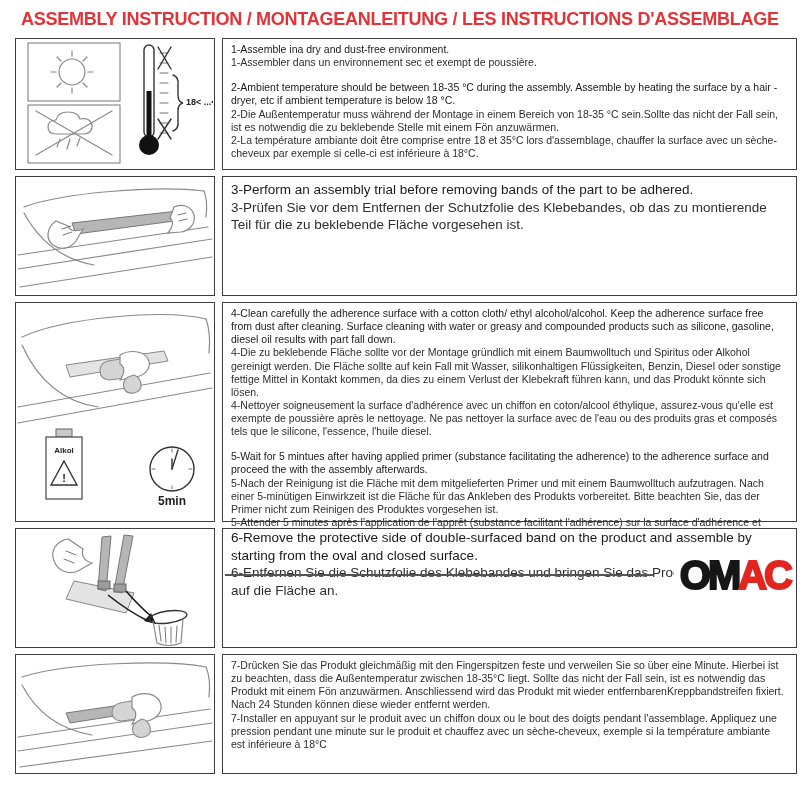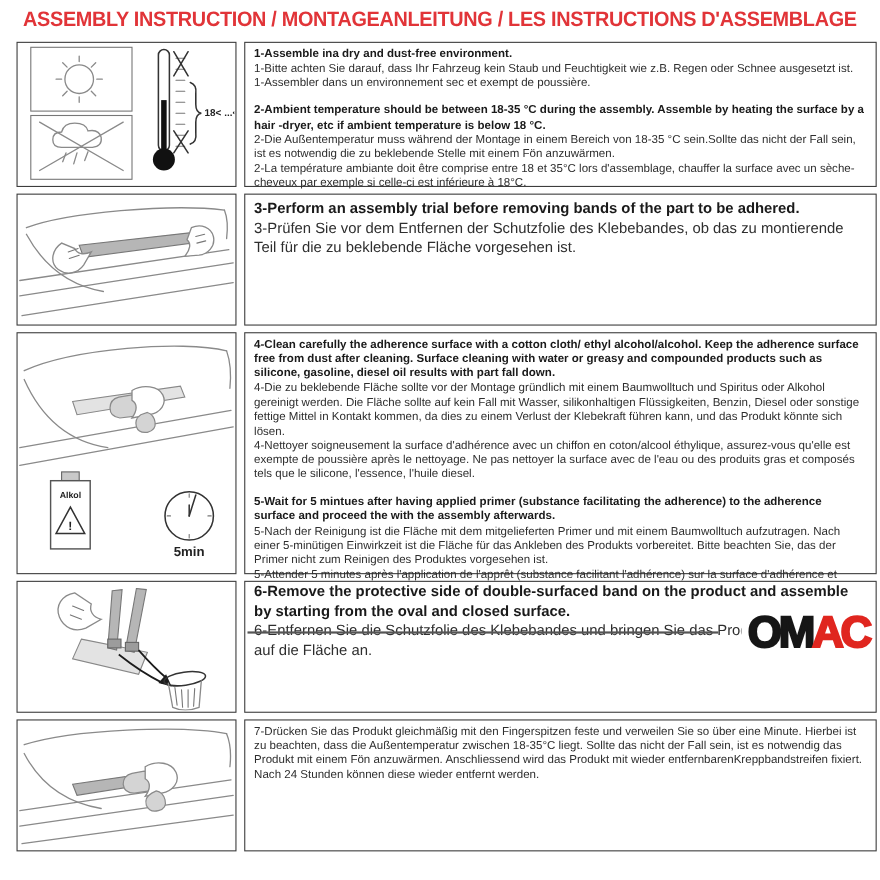--- a/index.html
+++ b/index.html
@@ -12,21 +12,21 @@
                   letter-spacing:-0.3px; transform:scaleX(0.95); transform-origin:center; }
 
   .rows { display:flex; flex-direction:column; gap:6px; }
   .row { display:flex; }
   .icon-cell { width:200px; margin-left:15px; border:1.5px solid #3d3d3d; background:#fff; flex:none; }
   .text-cell { flex:1; margin-left:7px; margin-right:3px; border:1.5px solid #3d3d3d;
                background:#fff; padding:4px 10px 4px 8px; font-size:10.5px; line-height:1.25; }
   .text-cell.big { font-size:13.5px; line-height:1.3; }
   .text-cell .step { margin-bottom:12px; }
   .text-cell .step:last-child { margin-bottom:0; }
-  p.en { font-weight:bold; color:#1a1a1a; }
+  p.en { font-weight:normal; color:#1a1a1a; }
   p.tr { color:#2e2e2e; }
   .pad-top-lg { }
   .pad-top-md { padding-top:0; }
 
   svg { display:block; }
   .ln { fill:none; stroke:#8a8a8a; stroke-width:1.2; stroke-linecap:round; }
   .ln2 { fill:none; stroke:#777; stroke-width:1; stroke-linecap:round; }
   .dark { fill:none; stroke:#333; stroke-width:1.4; stroke-linecap:round; }
   .fillblk { fill:#111; stroke:none; }
   .strip { fill:#b6b6b6; stroke:#777; stroke-width:1; }
@@ -106,21 +106,20 @@
                 <line x1="142" y1="100" x2="155" y2="80"></line>
             </g>
             <path class="dark" d="M157,36 q6,2 5,10 l0,10 q0,7 5,8 q-5,1 -5,8 l0,10 q1,8 -5,10"></path>
           </g>
           <text x="170" y="66" class="svgtxt" font-size="9" font-weight="bold">18&lt; ...&lt;35 °C</text>
         </svg>
       </div>
       <div class="text-cell">
         <div class="step">
           <p class="en">1-Assemble ina dry and dust-free environment.</p>
-          <p class="tr">1-Bitte achten Sie darauf, dass Ihr Fahrzeug kein Staub und Feuchtigkeit wie z.B. Regen oder Schnee ausgesetzt ist.</p>
           <p class="tr">1-Assembler dans un environnement sec et exempt de poussière.</p>
         </div>
         <div class="step">
           <p class="en">2-Ambient temperature should be between 18-35 °C  during the assembly. Assemble by heating the surface by a hair -dryer, etc if ambient temperature is below 18 °C.</p>
           <p class="tr">2-Die Außentemperatur muss während der Montage in einem Bereich von 18-35 °C  sein.Sollte das nicht der Fall sein, ist es notwendig die zu beklebende Stelle mit einem Fön anzuwärmen.</p>
           <p class="tr">2-La température ambiante doit être comprise entre 18 et 35°C lors d'assemblage, chauffer la surface avec un sèche-cheveux par exemple si celle-ci est inférieure à 18°C.</p>
         </div>
       </div>
     </div>
 
@@ -253,20 +252,21 @@
           <g>
             <path class="cloth" d="M104,48 q-8,2 -8,10 q1,8 10,8 l14,-2 q7,-3 5,-10 q-2,-8 -10,-8 z"></path>
             <path class="hand" d="M116,42 c10,-6 24,-4 28,5 c4,9 -3,17 -13,19 l-15,3 c5,-7 5,-13 0,-16 z"></path>
             <path class="cloth" d="M122,66 q-7,4 -5,11 q3,7 11,5 q8,-2 6,-10 q-2,-7 -8,-8 z"></path>
           </g>
         </svg>
       </div>
       <div class="text-cell">
         <div class="step">
           <p class="tr">7-Drücken Sie das Produkt gleichmäßig mit den Fingerspitzen feste und verweilen Sie so über eine Minute. Hierbei ist zu beachten, dass die Außentemperatur zwischen 18-35°C liegt. Sollte das nicht der Fall sein, ist es notwendig das Produkt mit einem Fön anzuwärmen. Anschliessend wird das Produkt mit wieder entfernbarenKreppbandstreifen fixiert. Nach 24 Stunden können diese wieder entfernt werden.</p>
+          <p class="tr">7-Installer en appuyant sur le produit avec un chiffon doux ou le bout des doigts pendant l'assemblage. Appliquez une pression pendant une minute sur le produit et chauffez avec un sèche-cheveux, exemple si la température ambiante est inférieure à 18°C</p>
         </div>
       </div>
     </div>
 
   </div>
 
   <div class="footer">
     <div class="rule"></div>
     <div class="logo"><span class="blk">OM</span><span class="red">AC</span></div>
   </div>

